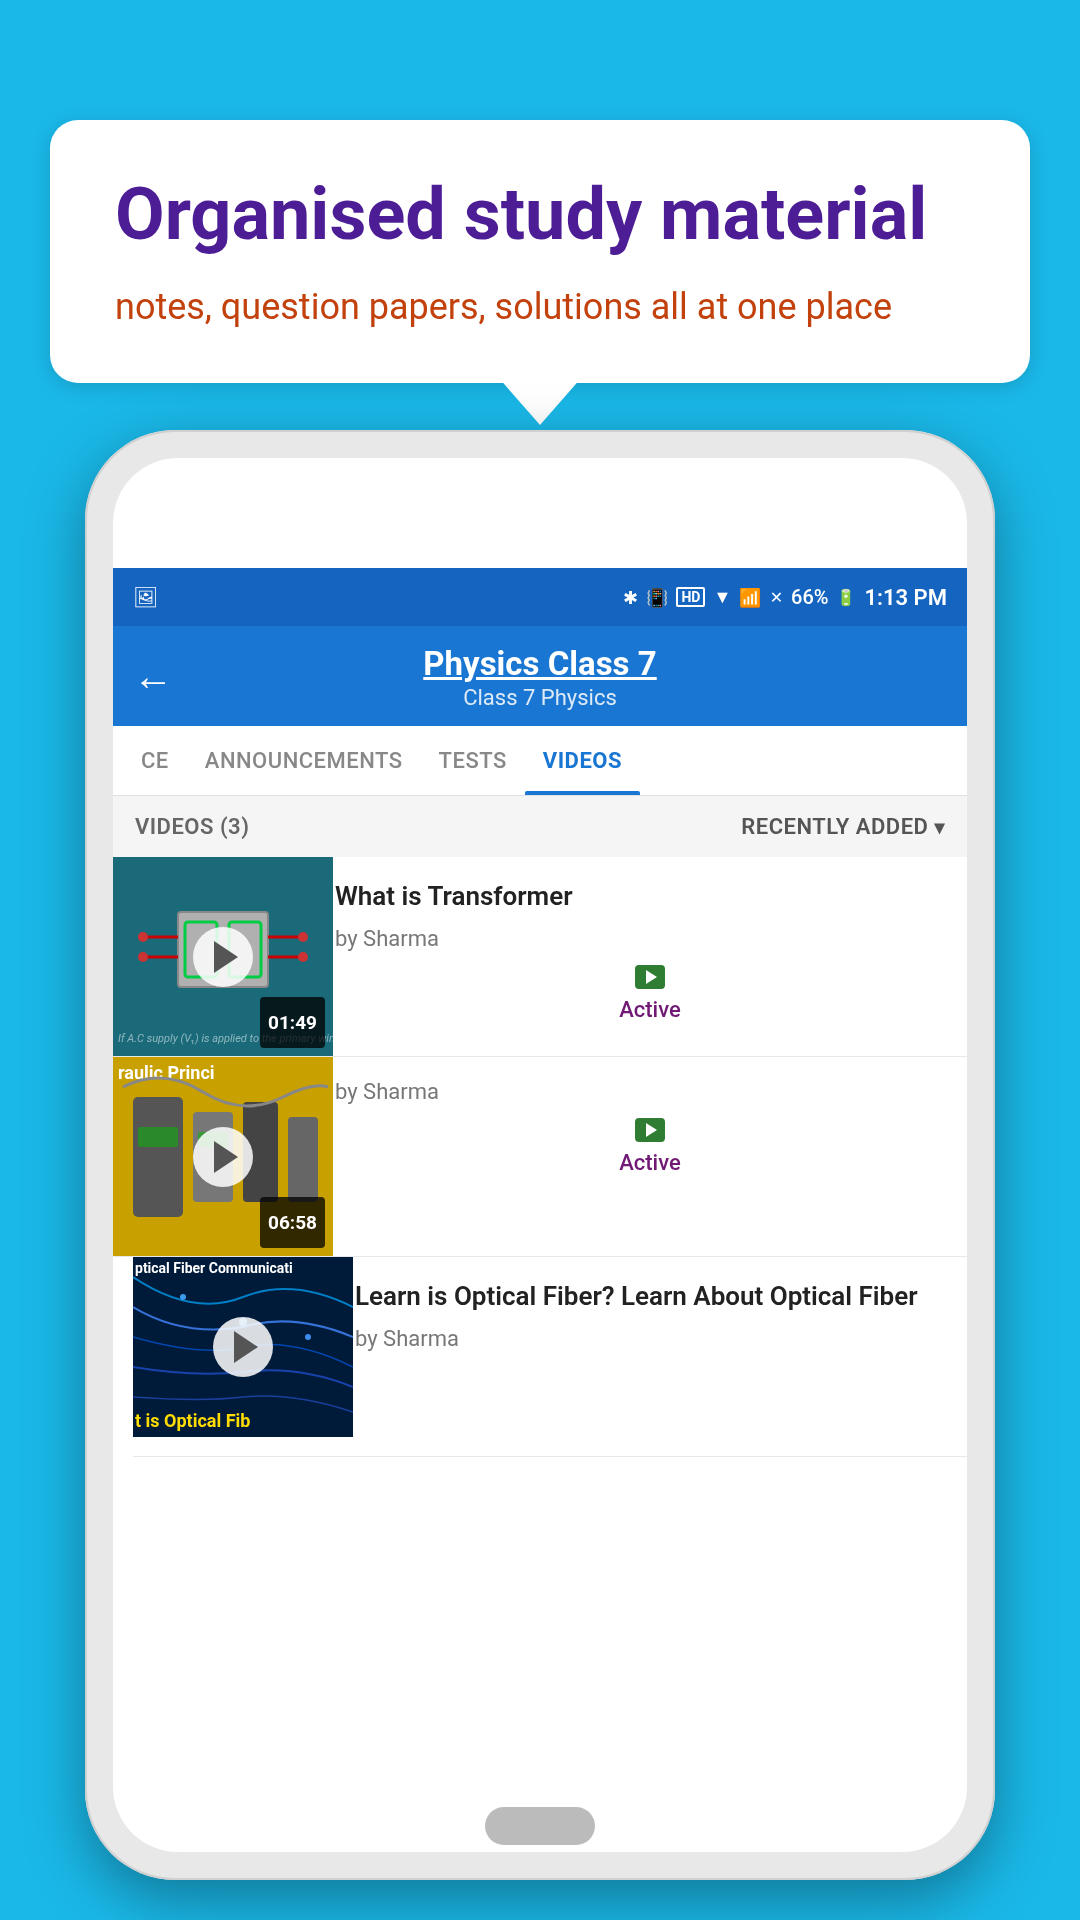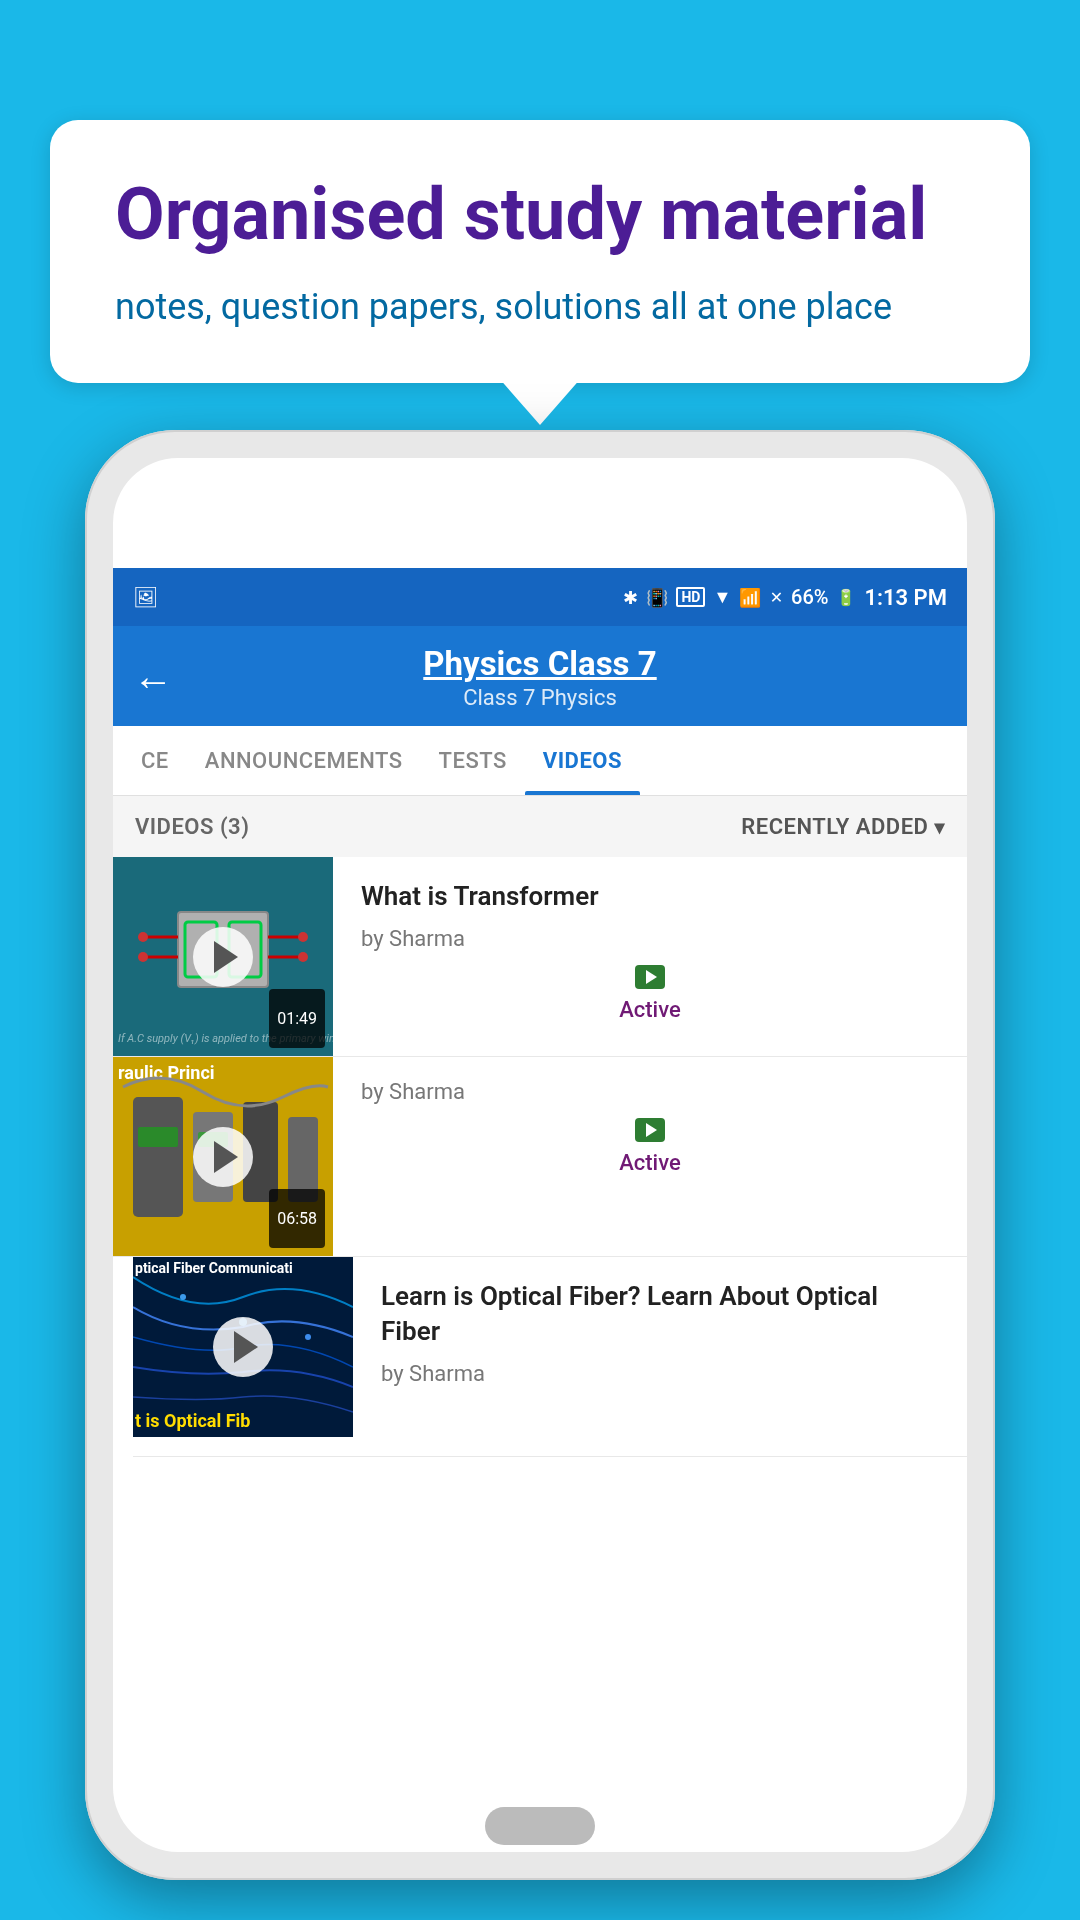--- a/index.html
+++ b/index.html
@@ -45,21 +45,21 @@
     .speech-bubble-title {
       font-size: 72px;
       font-weight: 700;
       color: #4c1d95;
       line-height: 1.1;
       margin-bottom: 28px;
     }
 
     .speech-bubble-subtitle {
       font-size: 36px;
-      color: #0369a1;
+      color: #c2410c;
       font-weight: 400;
       line-height: 1.4;
     }
 
     
     .phone-wrapper {
       position: absolute;
       top: 430px;
       left: 85px;
       right: 85px;
@@ -309,29 +309,29 @@
       border-left: 24px solid #555;
       margin-left: 5px;
     }
 
     .video-duration {
       position: absolute;
       bottom: 8px;
       right: 8px;
       background: rgba(0,0,0,0.75);
       color: white;
-      font-size: 16px;
-      padding: 20px 8px;
+      font-size: 19px;
+      padding: 14px 8px;
       border-radius: 4px;
-      font-weight: 400;
+      font-weight: 700;
     }
 
     .video-info {
       flex: 1;
-      padding: 22px 28px;
+      padding: 22px 2px;
       display: flex;
       flex-direction: column;
       justify-content: flex-start;
     }
 
     .video-title {
       font-size: 26px;
       font-weight: 600;
       color: #222;
       line-height: 1.35;

